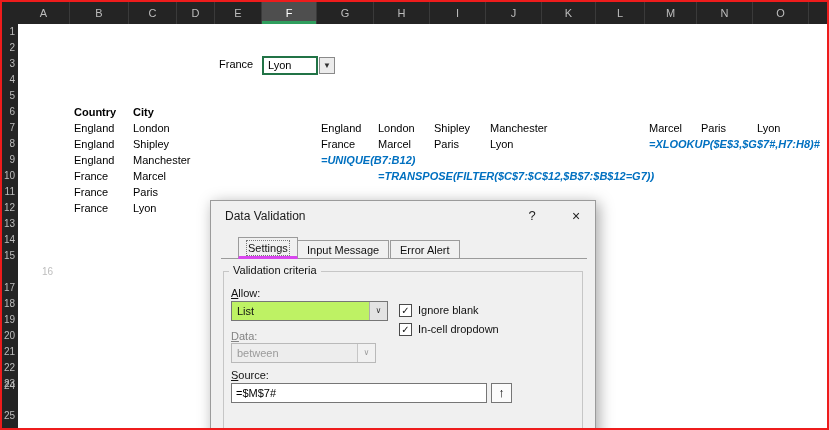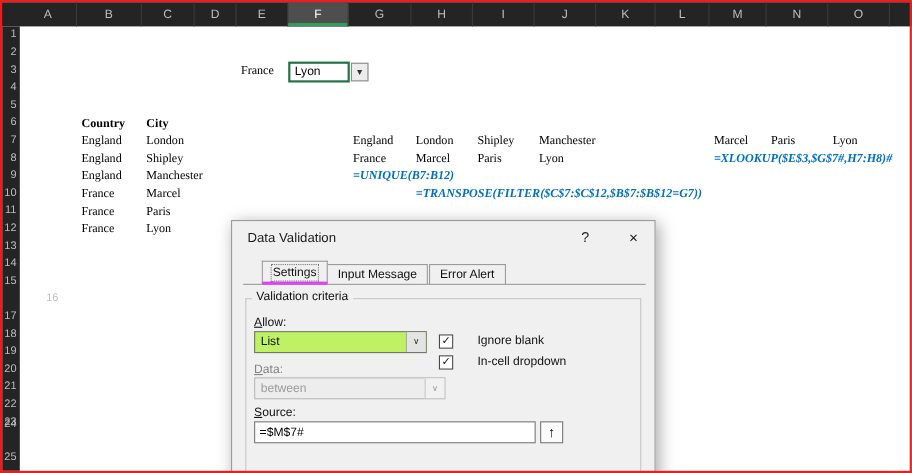--- a/index.html
+++ b/index.html
@@ -12,21 +12,21 @@
   
   #col-headers { position:absolute; left:0; top:2px; width:829px; height:22px; background:var(--header-bg,#242424); z-index:1; }
   .col-h { position:absolute; top:0; height:22px; text-align:center; line-height:22px; font-size:11px;
            color:#bdbdbd; border-right:1px solid #3a3a3a; }
   .col-h.sel { background:#4e4e4e; color:#ffffff; box-shadow: inset 0 -3px 0 var(--header-sel-green,#2f9e5d); }
   #row-headers { position:absolute; left:2px; top:24px; width:16px; height:404px; background:var(--header-bg,#242424); z-index:1; }
   .row-h { position:absolute; left:0; width:16px; height:16px; line-height:16px; font-size:10px;
            color:#bdbdbd; text-align:right; padding-right:3px; }
 
   
-  .cell { position:absolute; font-size:11px; line-height:16px; color:#000; white-space:nowrap;font-family:Liberation Serif, serif; }
+  .cell { position:absolute; font-size:11px; line-height:16px; color:#000; white-space:nowrap; }
   .cell.bold { font-weight:bold; }
   .cell.formula { color:var(--formula-blue,#0070c0); font-style:italic; font-weight:bold; }
 
   
   #f3 { position:absolute; left:262px; top:56px; width:56px; height:19px; background:#fff;
         border:2px solid var(--accent-green,#217346); font-size:11px; line-height:15px; padding-left:4px; z-index:2; }
   #f3-btn { position:absolute; left:319px; top:57px; width:16px; height:17px; background:#ececec;
             border:1px solid #8a8a8a; font-size:8px; line-height:15px; text-align:center; color:#333; z-index:2; }
 
   
@@ -56,21 +56,21 @@
   .combo .val { position:absolute; left:5px; top:0; line-height:18px; white-space:nowrap; }
   .combo .cbtn { position:absolute; right:0; top:0; width:18px; height:18px; background:#e3e3e3;
                  border-left:1px solid #ababab; text-align:center; line-height:17px; font-size:8px; color:#333; }
   .combo.disabled { background:#ededed; border-color:#b9b9b9; }
   .combo.disabled .val { color:#9b9b9b; }
   .combo.disabled .cbtn { background:#f1f1f1; color:#9b9b9b; border-left-color:#c6c6c6; }
 
   .chkrow { position:absolute; height:14px; }
   .chkbox { position:absolute; left:0; top:0; width:13px; height:13px; background:#fff;
             border:1px solid #4a4a4a; text-align:center; line-height:11px; font-size:10px; color:#111; }
-  .chklbl { position:absolute; left:19px; top:0; line-height:13px; white-space:nowrap;margin-left:16px; }
+  .chklbl { position:absolute; left:19px; top:0; line-height:13px; white-space:nowrap; }
 
   #src-input { position:absolute; left:20px; top:182px; width:256px; height:20px; border:1px solid #767676;
                font-family:"Liberation Sans",sans-serif; font-size:11px; padding:0 4px; background:#fff; color:#000; }
   #range-btn { position:absolute; left:280px; top:182px; width:21px; height:20px; border:1px solid #767676;
                background:#fbfbfb; text-align:center; line-height:17px; font-weight:bold; font-size:13px; color:#000; }
 </style>
 </head>
 <body>
 
 <div id="screen">
@@ -197,21 +197,21 @@
     <div class="chkrow" style="left:188px;top:103px">
       <span class="chkbox"><span>✓</span></span>
       <span class="chklbl">Ignore blank</span>
     </div>
     <div class="chkrow" style="left:188px;top:122px">
       <span class="chkbox"><span>✓</span></span>
       <span class="chklbl">In-cell dropdown</span>
     </div>
 
     <div class="dlbl u gray" style="left:20px;top:129px">Data:</div>
-    <div class="combo disabled" style="left:20px;top:142px;width:174px">
+    <div class="combo disabled" style="left:20px;top:142px;width:145px">
       <span class="val">between</span>
       <span class="cbtn"><span>∨</span></span>
     </div>
 
     <div class="dlbl u" style="left:20px;top:168px">Source:</div>
     <input id="src-input" value="=$M$7#" style="">
     <div id="range-btn">
       <span>↑</span>
     </div>
   </div>

